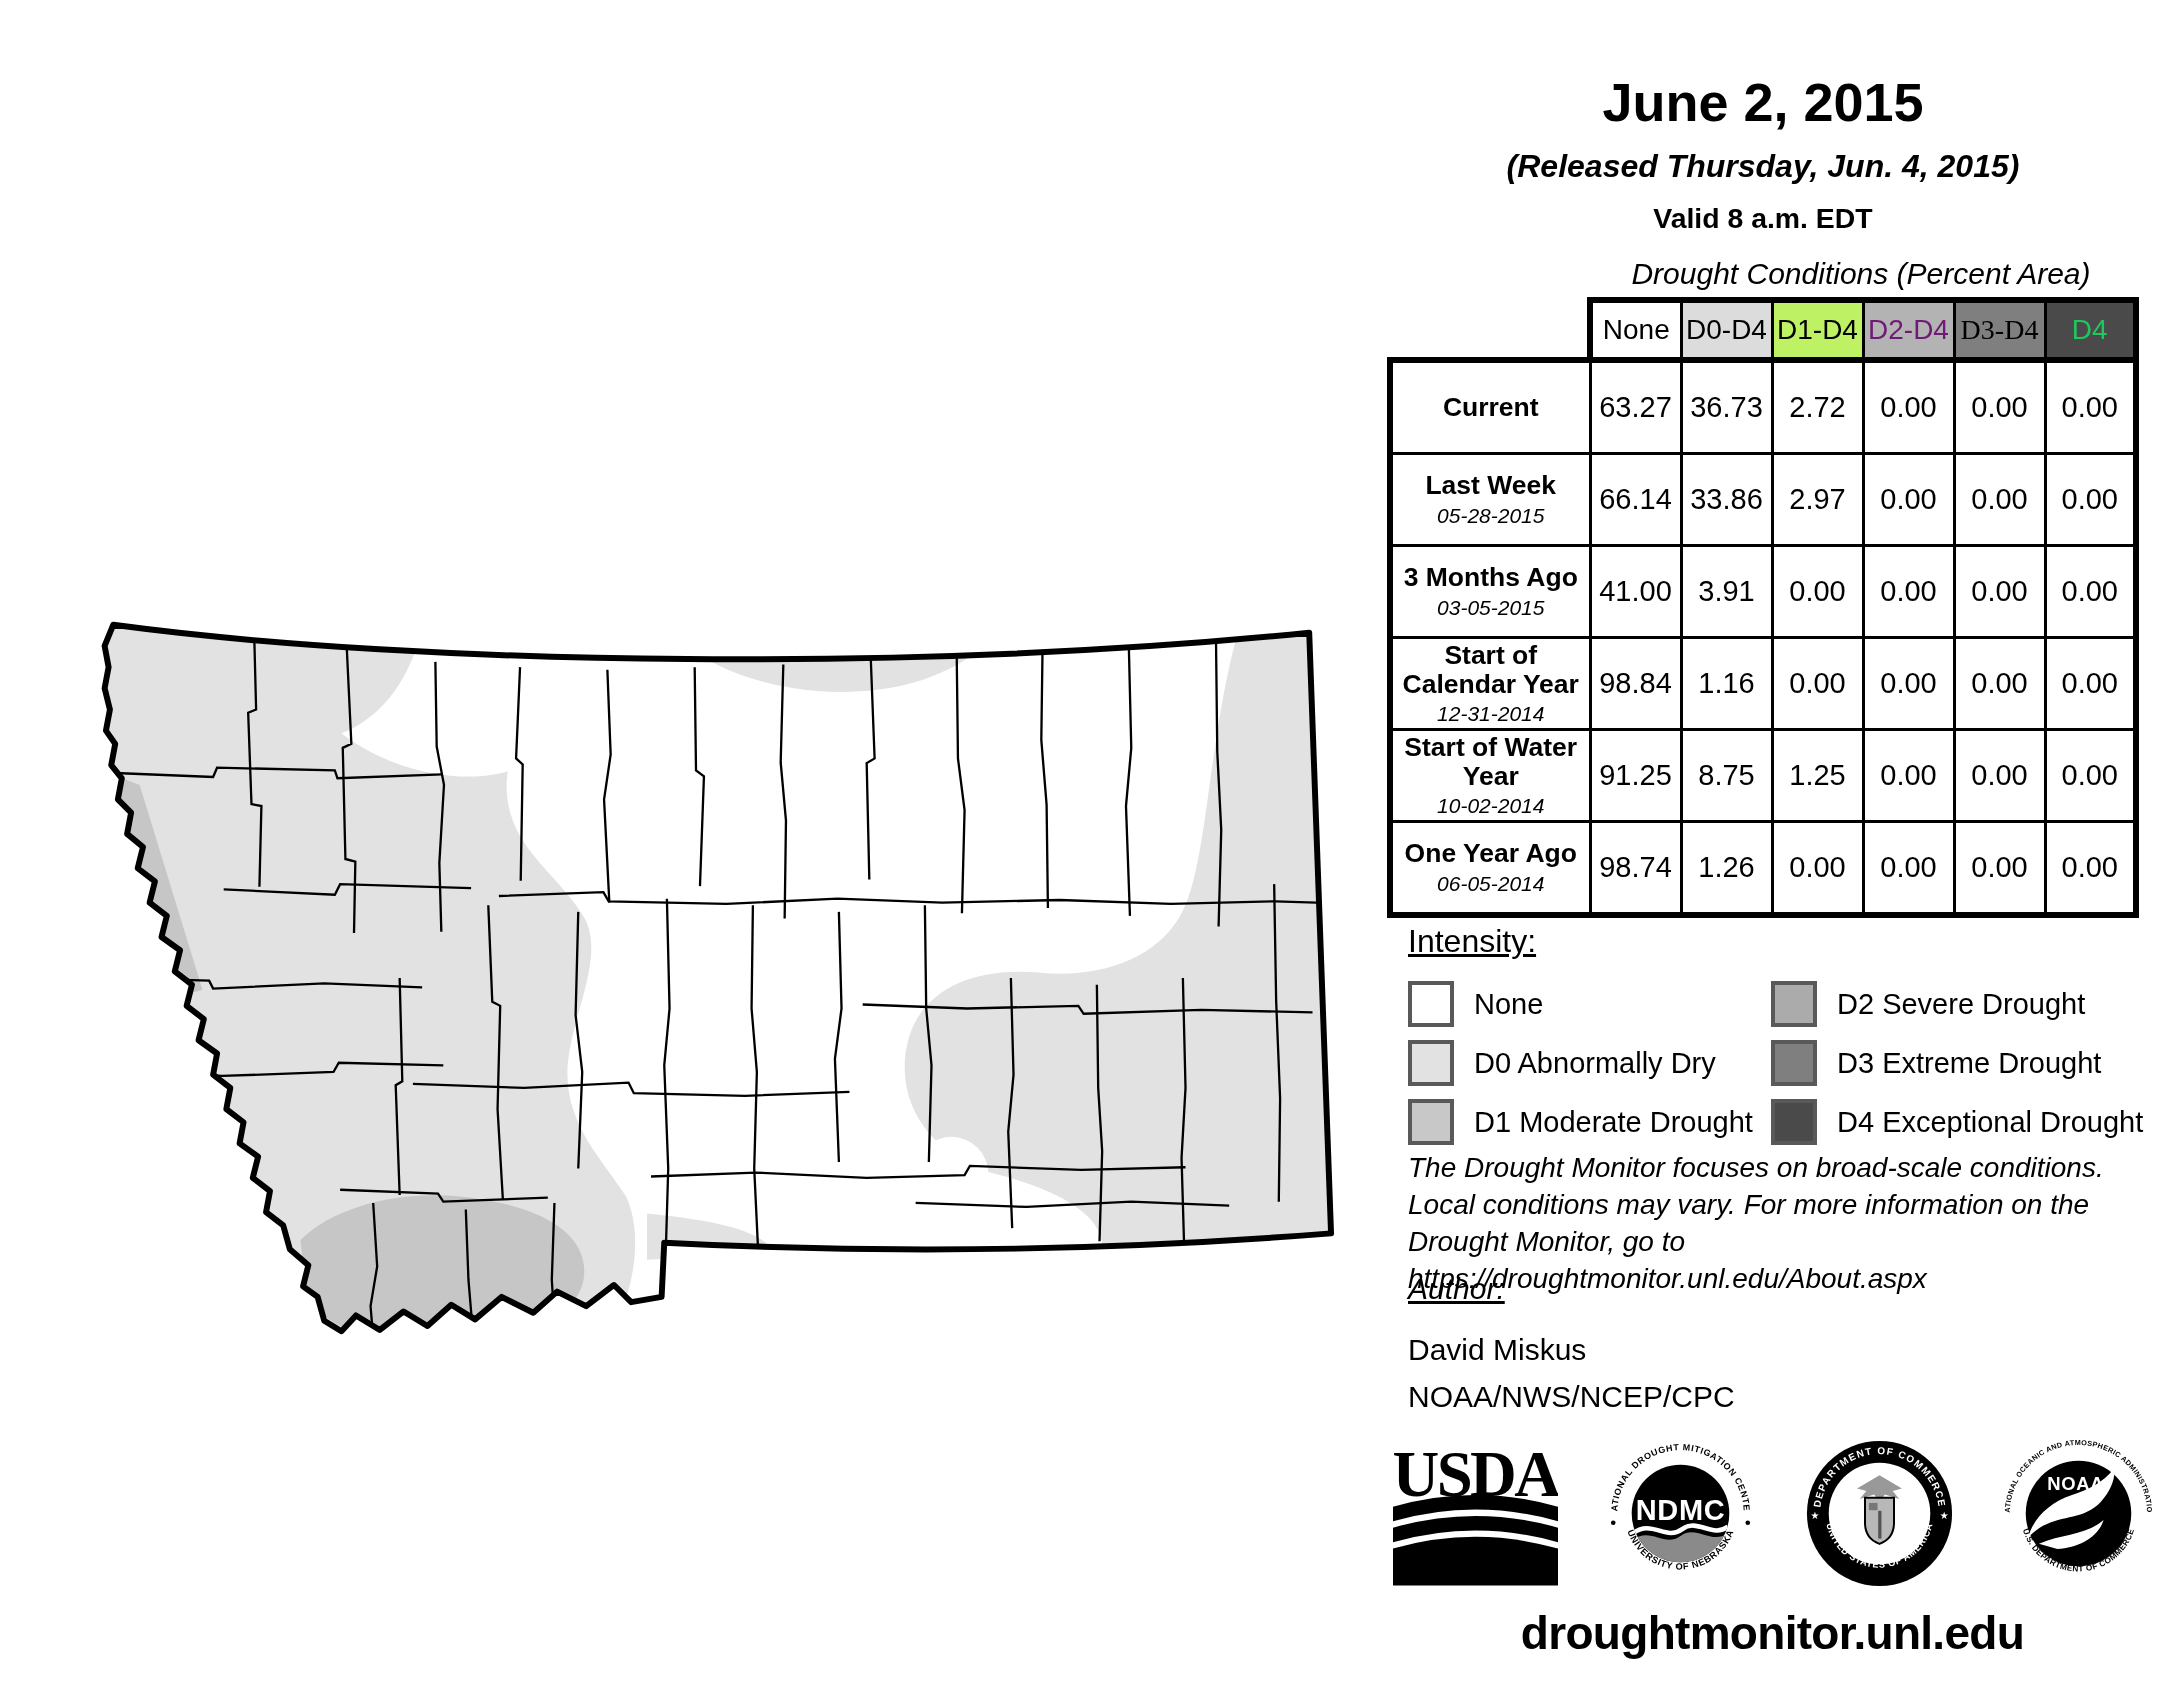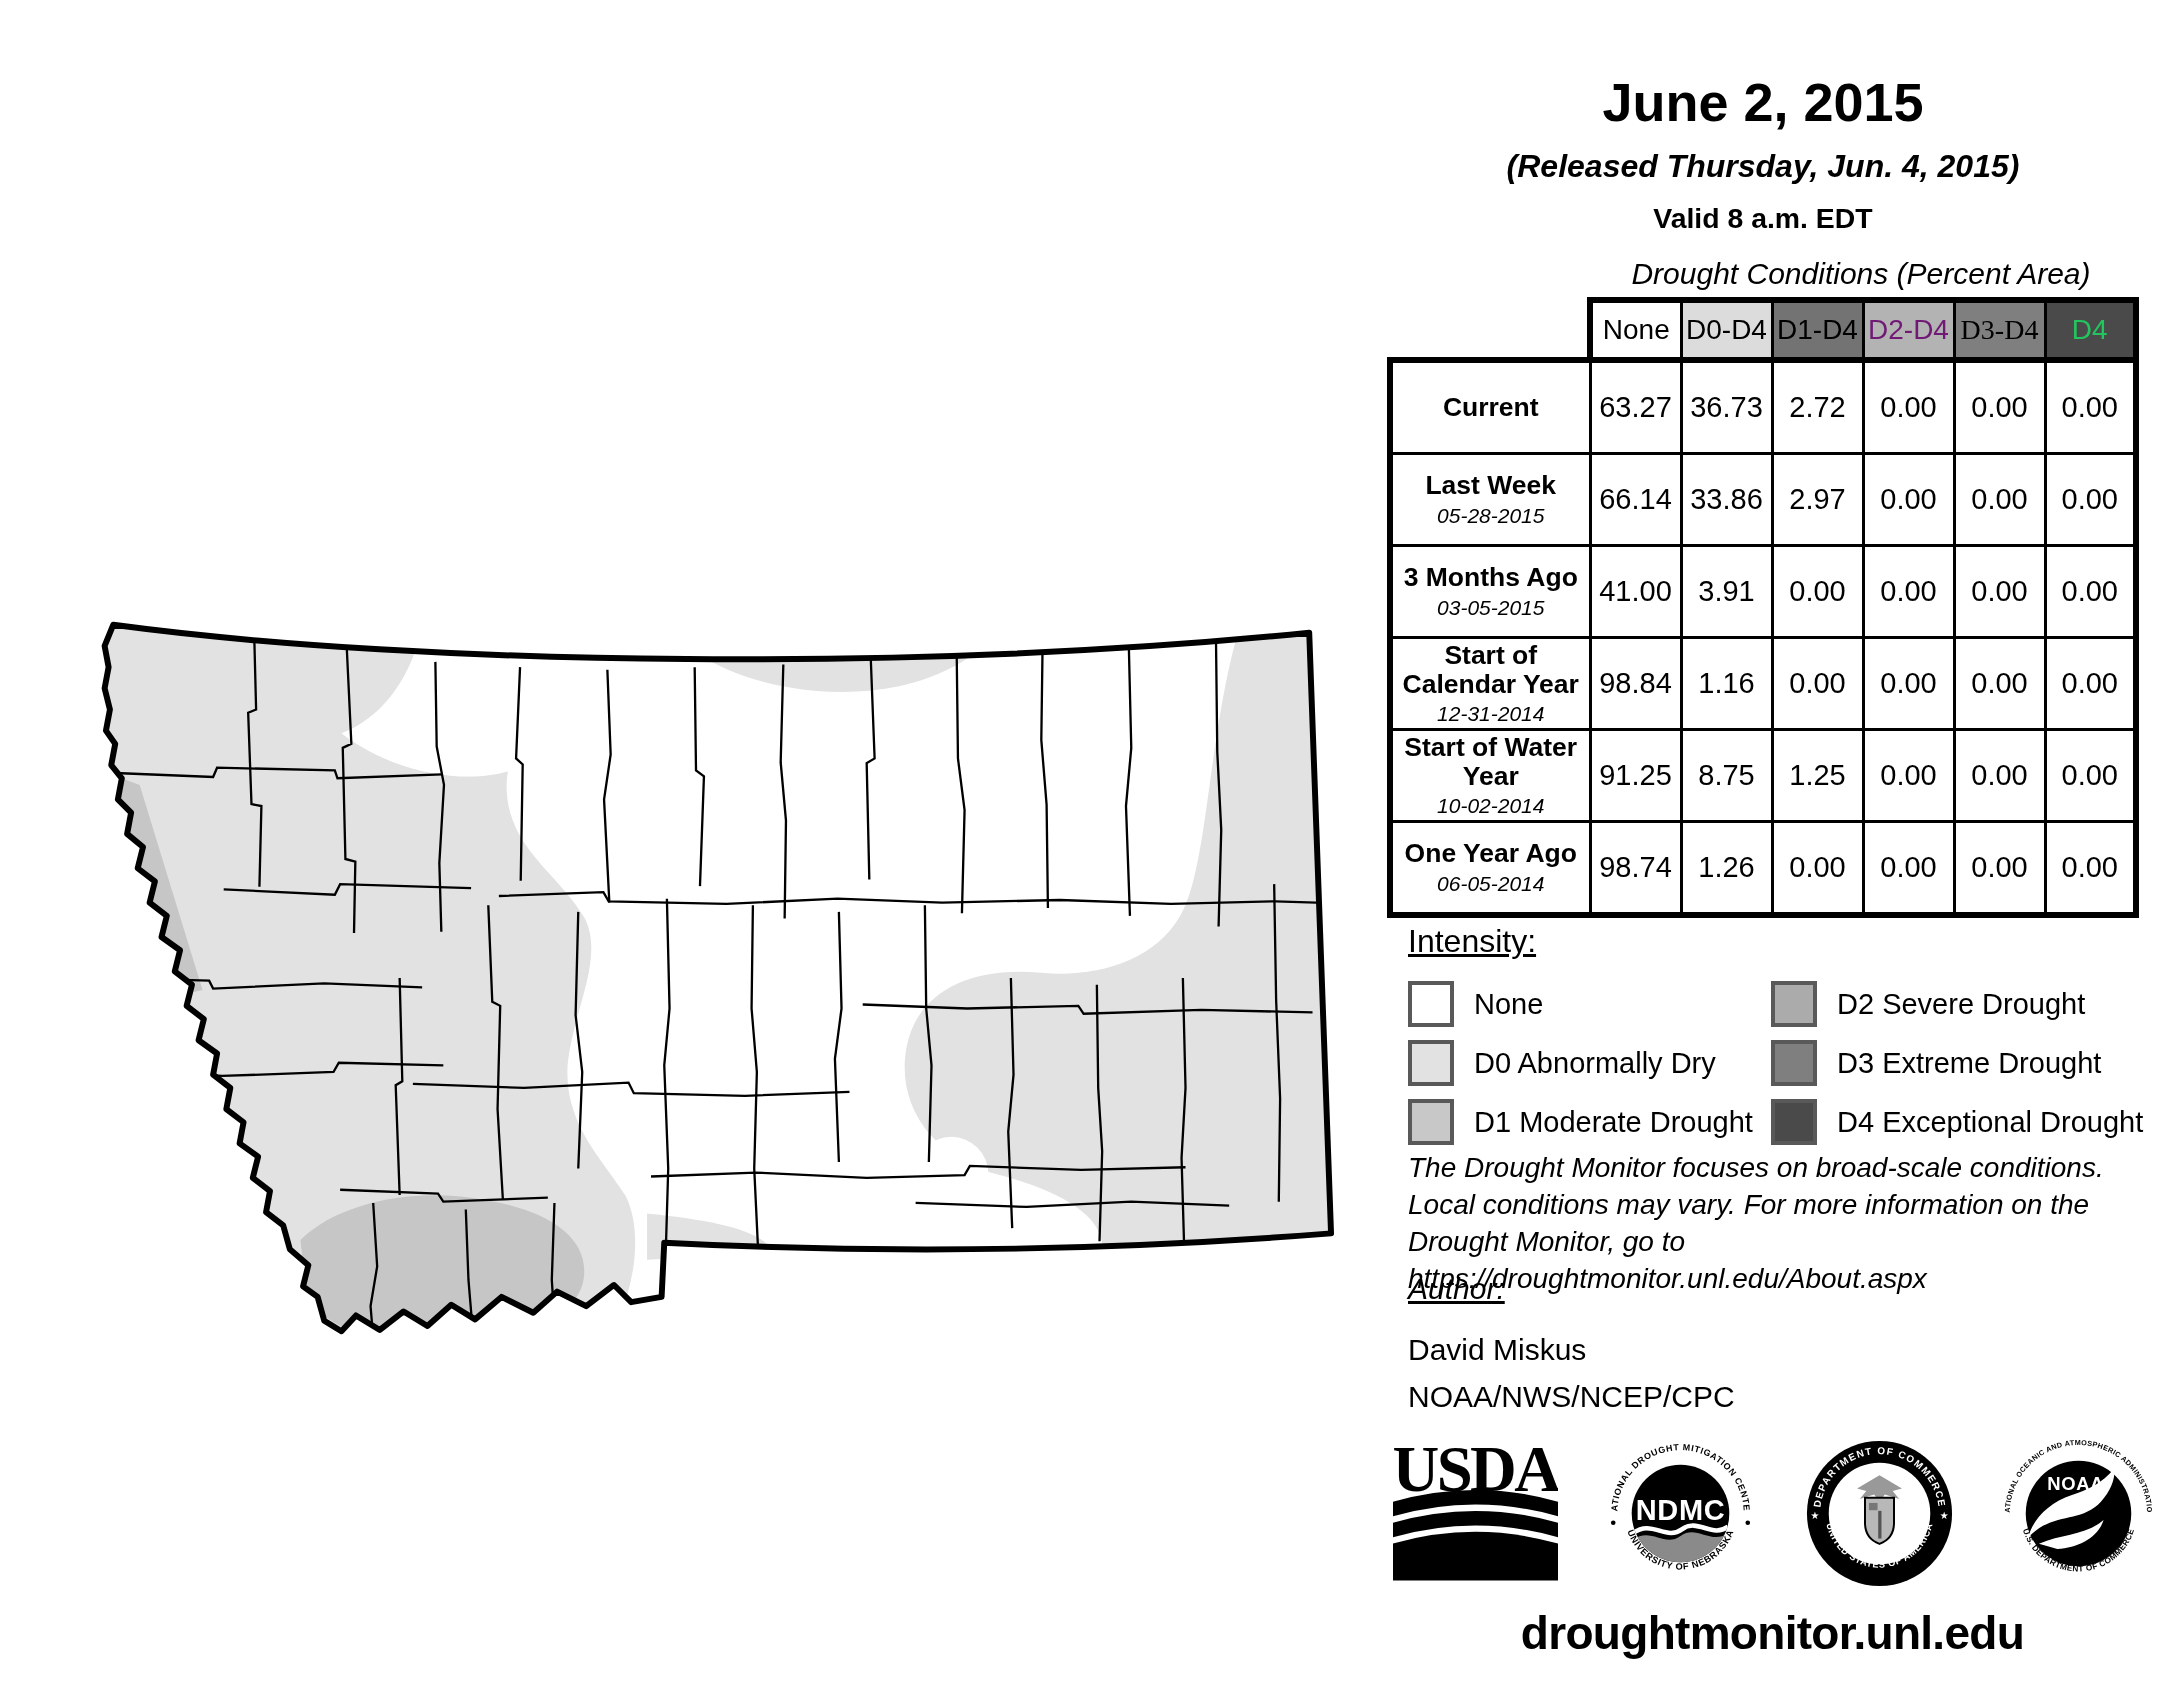--- a/index.html
+++ b/index.html
@@ -41,21 +41,21 @@
   .legend-item { display:flex; align-items:center; height:48px; margin-bottom:11.2px; }
   .swatch { width:46px; height:46px; box-sizing:border-box; border:4px solid #595959; margin-right:20px; flex:0 0 auto; }
   .legend-label { font-size:29px; white-space:nowrap; }
   
   .disclaimer { position:absolute; left:1408px; top:1150px; font-size:28px; font-style:italic; line-height:1.32; }
   .author { position:absolute; left:1408px; top:1272px; }
   .author-title { font-size:30px; font-style:italic; text-decoration:underline; }
   .author-name { font-size:30px; margin-top:27px; }
   .author-org { font-size:30px; margin-top:13.2px; }
   
-  .logos { position:absolute; left:1393px; top:1437px; display:flex; align-items:flex-start; gap:46px; }
+  .logos { position:absolute; left:1393px; top:1437px; display:flex; align-items:center; gap:46px; }
   .footer-url { position:absolute; left:1422px; top:1606px; width:701px; text-align:center;
                 font-size:46px; font-weight:bold; letter-spacing:-0.7px; }
   .map-wrap { position:absolute; left:57px; top:606px; }
 </style>
 </head>
 <body>
 
 <div class="page">
 
 
@@ -138,21 +138,21 @@
         <col style="width:91px">
       <col style="width:91px">
         <col style="width:91px">
         <col style="width:91px">
     </colgroup>
     <thead>
       <tr>
         <th class="blank"></th>
         <th style="background-color: rgb(255, 255, 255); color: rgb(0, 0, 0);">None</th>
         <th style="background-color: rgb(220, 220, 220); color: rgb(0, 0, 0);">D0-D4</th>
-        <th style="background-color: #737373; color: rgb(0, 0, 0);">D1-D4</th>
+        <th style="background-color: #bef264; color: rgb(0, 0, 0);">D1-D4</th>
         <th style="background-color: rgb(179, 179, 179); color: #701a75;">D2-D4</th>
         <th style="background-color: rgb(127, 127, 127); color: #000000; font-family: Liberation Serif, serif;">D3-D4</th>
         <th style="background-color: rgb(74, 74, 74); color: #22c55e;">D4</th>
       </tr>
     </thead>
     <tbody>
       <tr>
         <td class="rowlab">
             <div>Current</div>
           </td>

